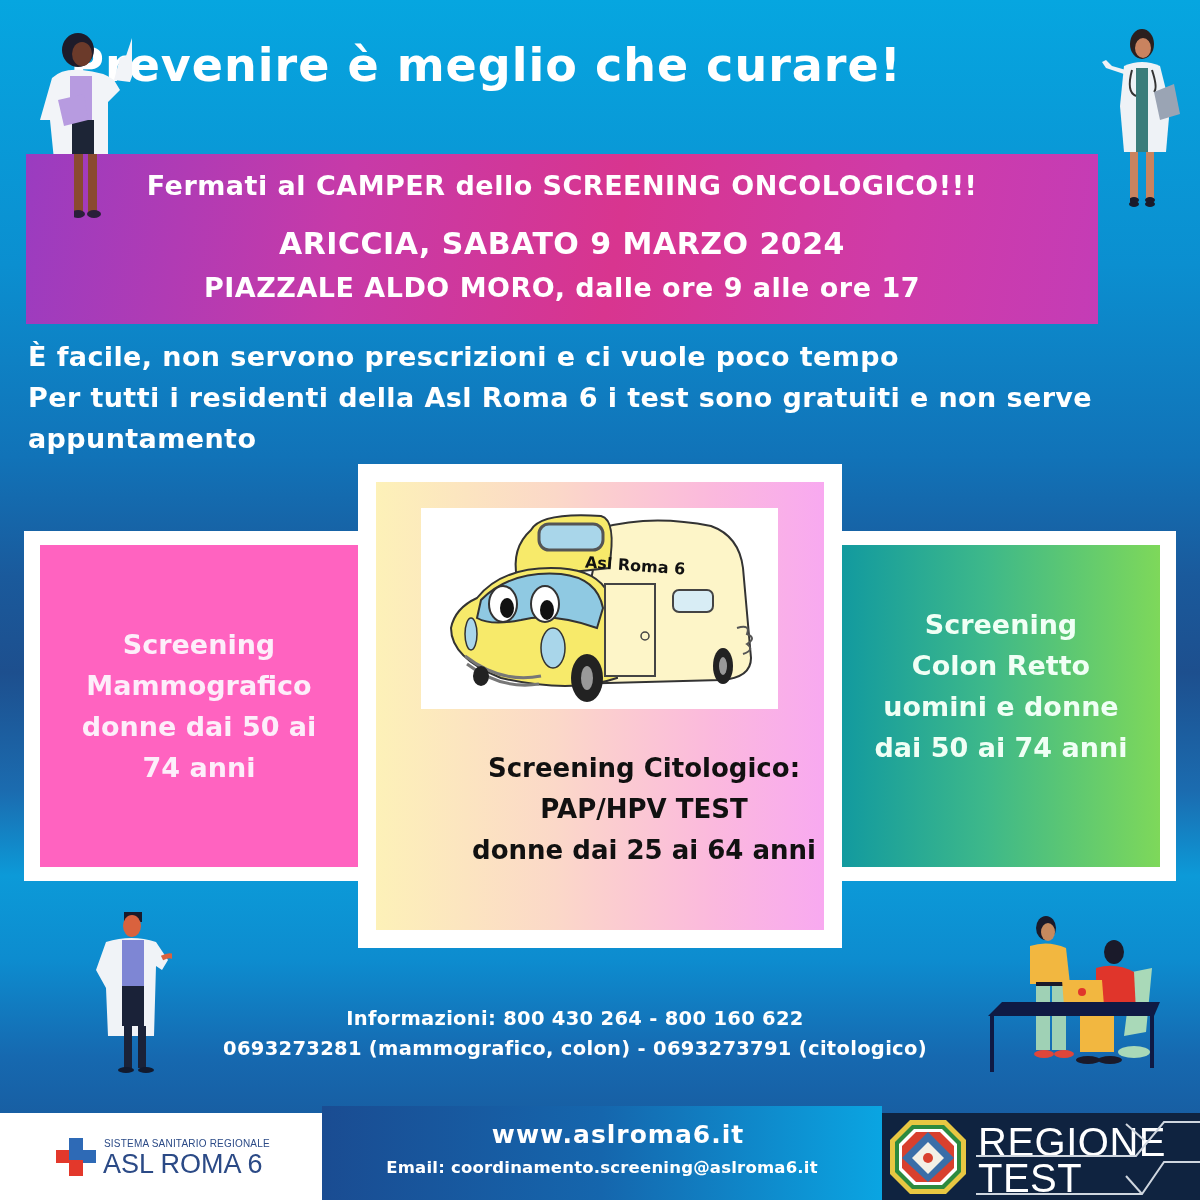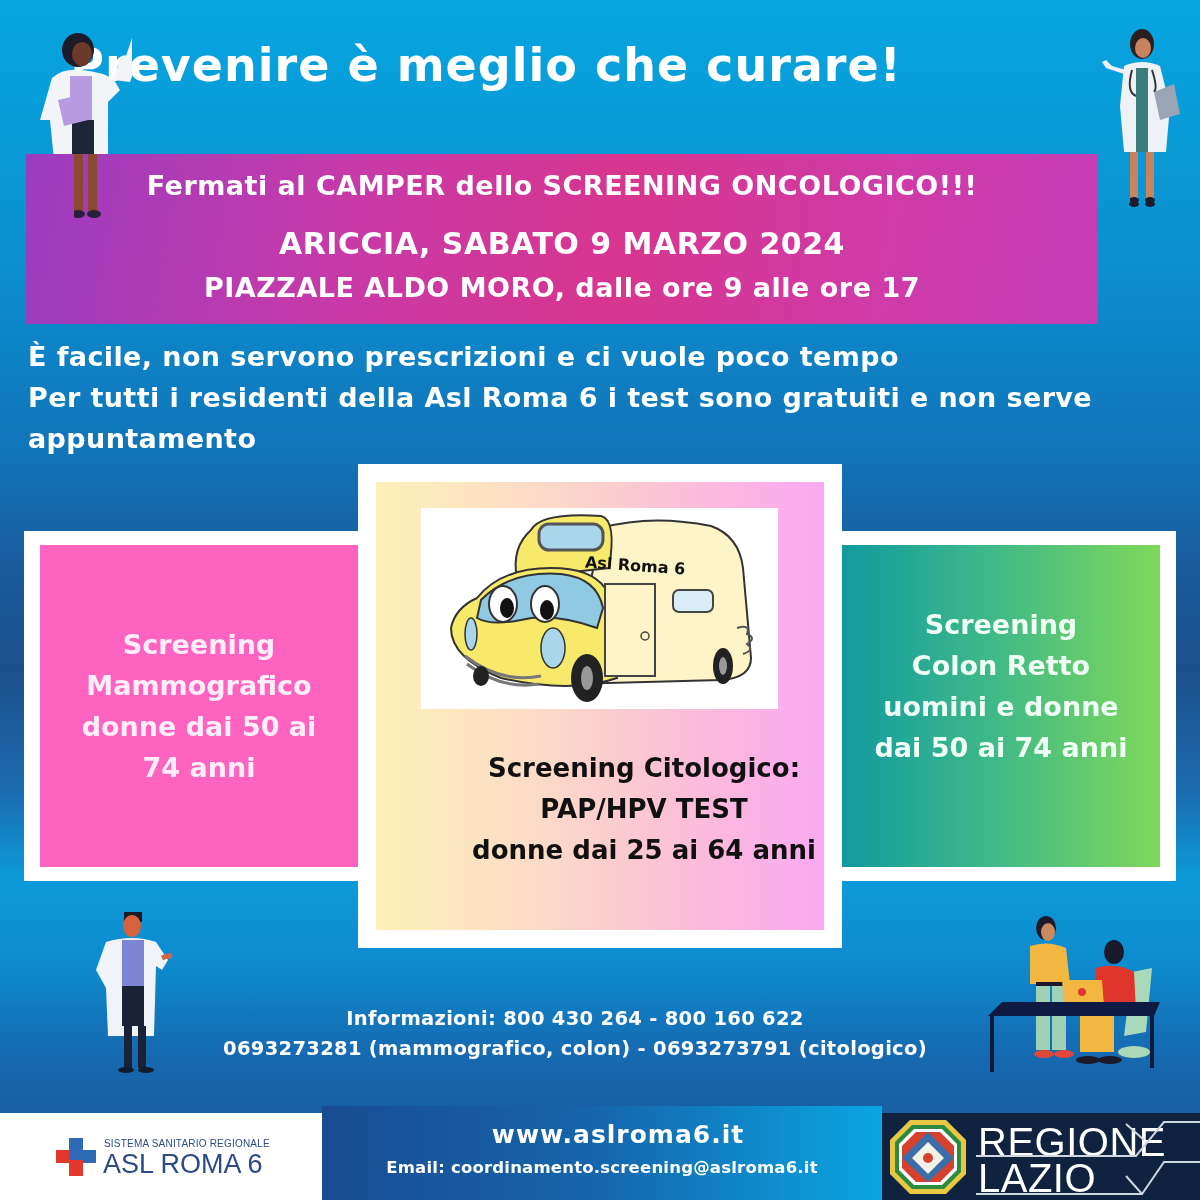--- a/index.html
+++ b/index.html
@@ -273,19 +273,19 @@
 <svg class="abs" style="left:888px;top:1118px" width="80" height="78" viewBox="0 0 80 78">
   <polygon points="22,2 58,2 78,22 78,56 58,76 22,76 2,56 2,22" fill="#e8c742"></polygon>
   <polygon points="24,7 56,7 73,24 73,54 56,71 24,71 7,54 7,24" fill="#2d8a3e"></polygon>
   <polygon points="26,11 54,11 69,26 69,52 54,67 26,67 11,52 11,26" fill="#fff"></polygon>
   <polygon points="28,14 52,14 66,28 66,50 52,64 28,64 14,50 14,28" fill="#d8402e"></polygon>
   <polygon points="40,14 66,40 40,64 14,40" fill="#3a6ea8"></polygon>
   <polygon points="40,24 56,40 40,56 24,40" fill="#f3f0e6"></polygon>
   <circle cx="40" cy="40" r="5" fill="#d8402e"></circle>
 </svg>
 <div class="lazio-text" style="left:978px;top:1120px;">REGIONE</div>
-<div class="lazio-text" style="left:978px;top:1156px;">LAZIO</div>
+<div class="lazio-text" style="left:978px;top:1156px;">TEST</div>
 <svg class="abs" style="left:976px;top:1116px" width="224" height="84" viewBox="0 0 224 84">
   <path d="M0 40 L160 40 L188 6 L224 6" stroke="#cfd6df" stroke-width="2" fill="none"></path>
   <path d="M150 8 L168 24" stroke="#cfd6df" stroke-width="2" fill="none"></path>
   <path d="M0 78 L166 78 L188 46 L224 46" stroke="#cfd6df" stroke-width="2" fill="none"></path>
   <path d="M166 78 L150 60" stroke="#cfd6df" stroke-width="2" fill="none"></path>
 </svg>
 
 </body></html>

